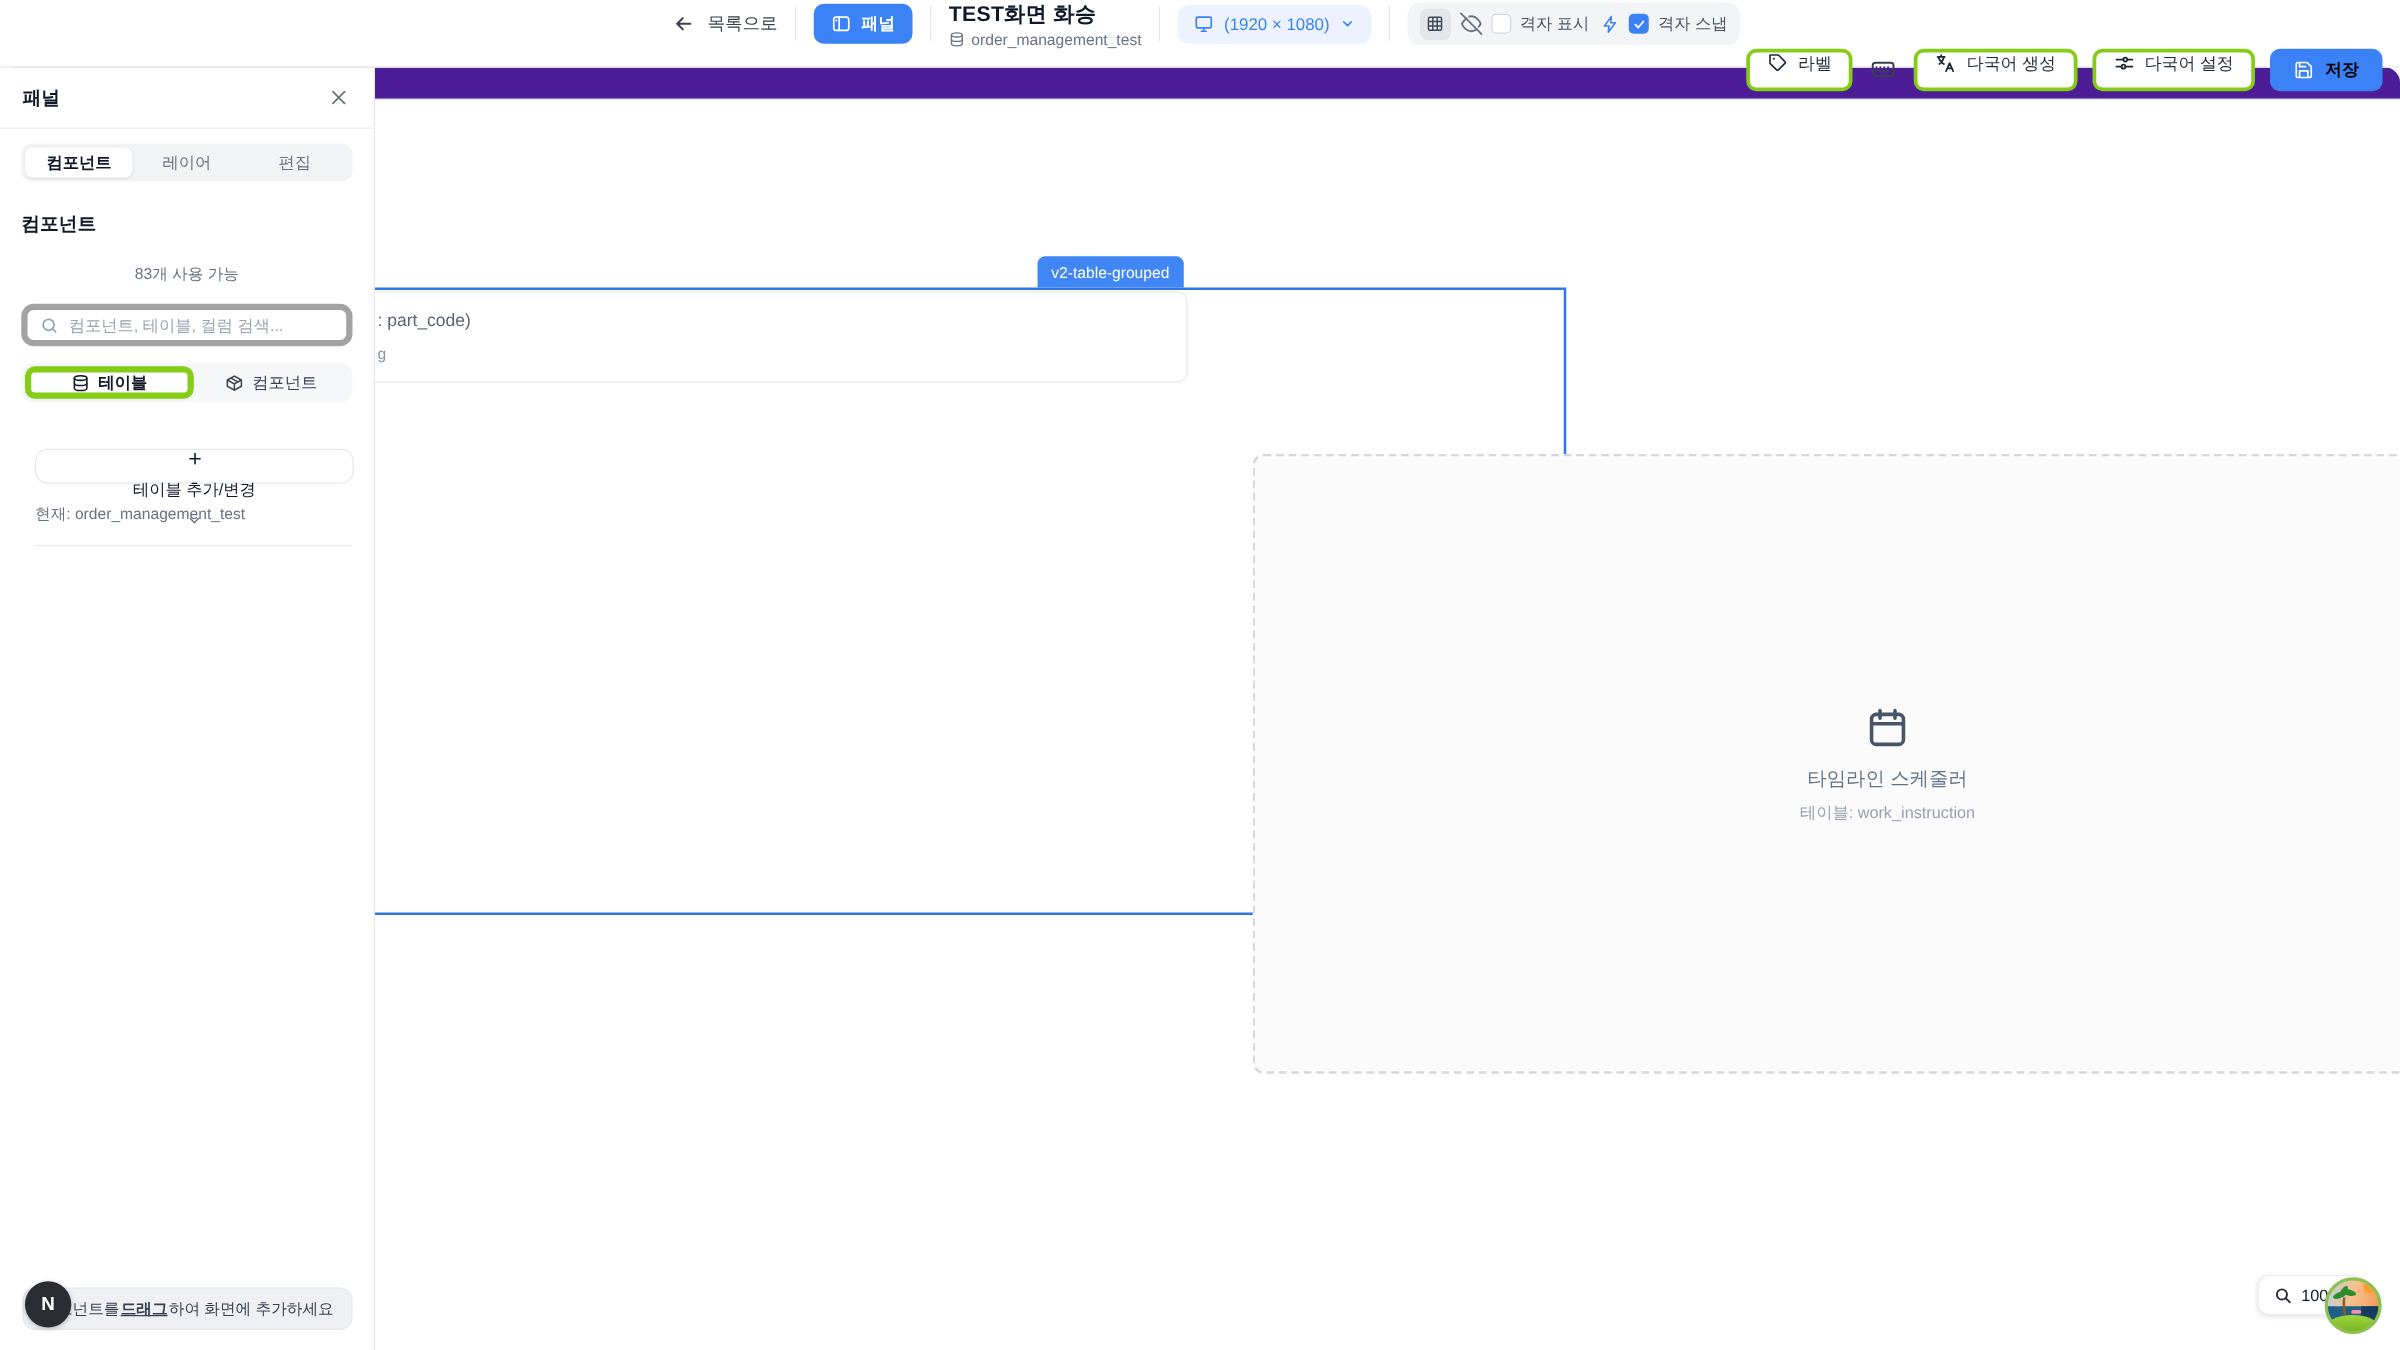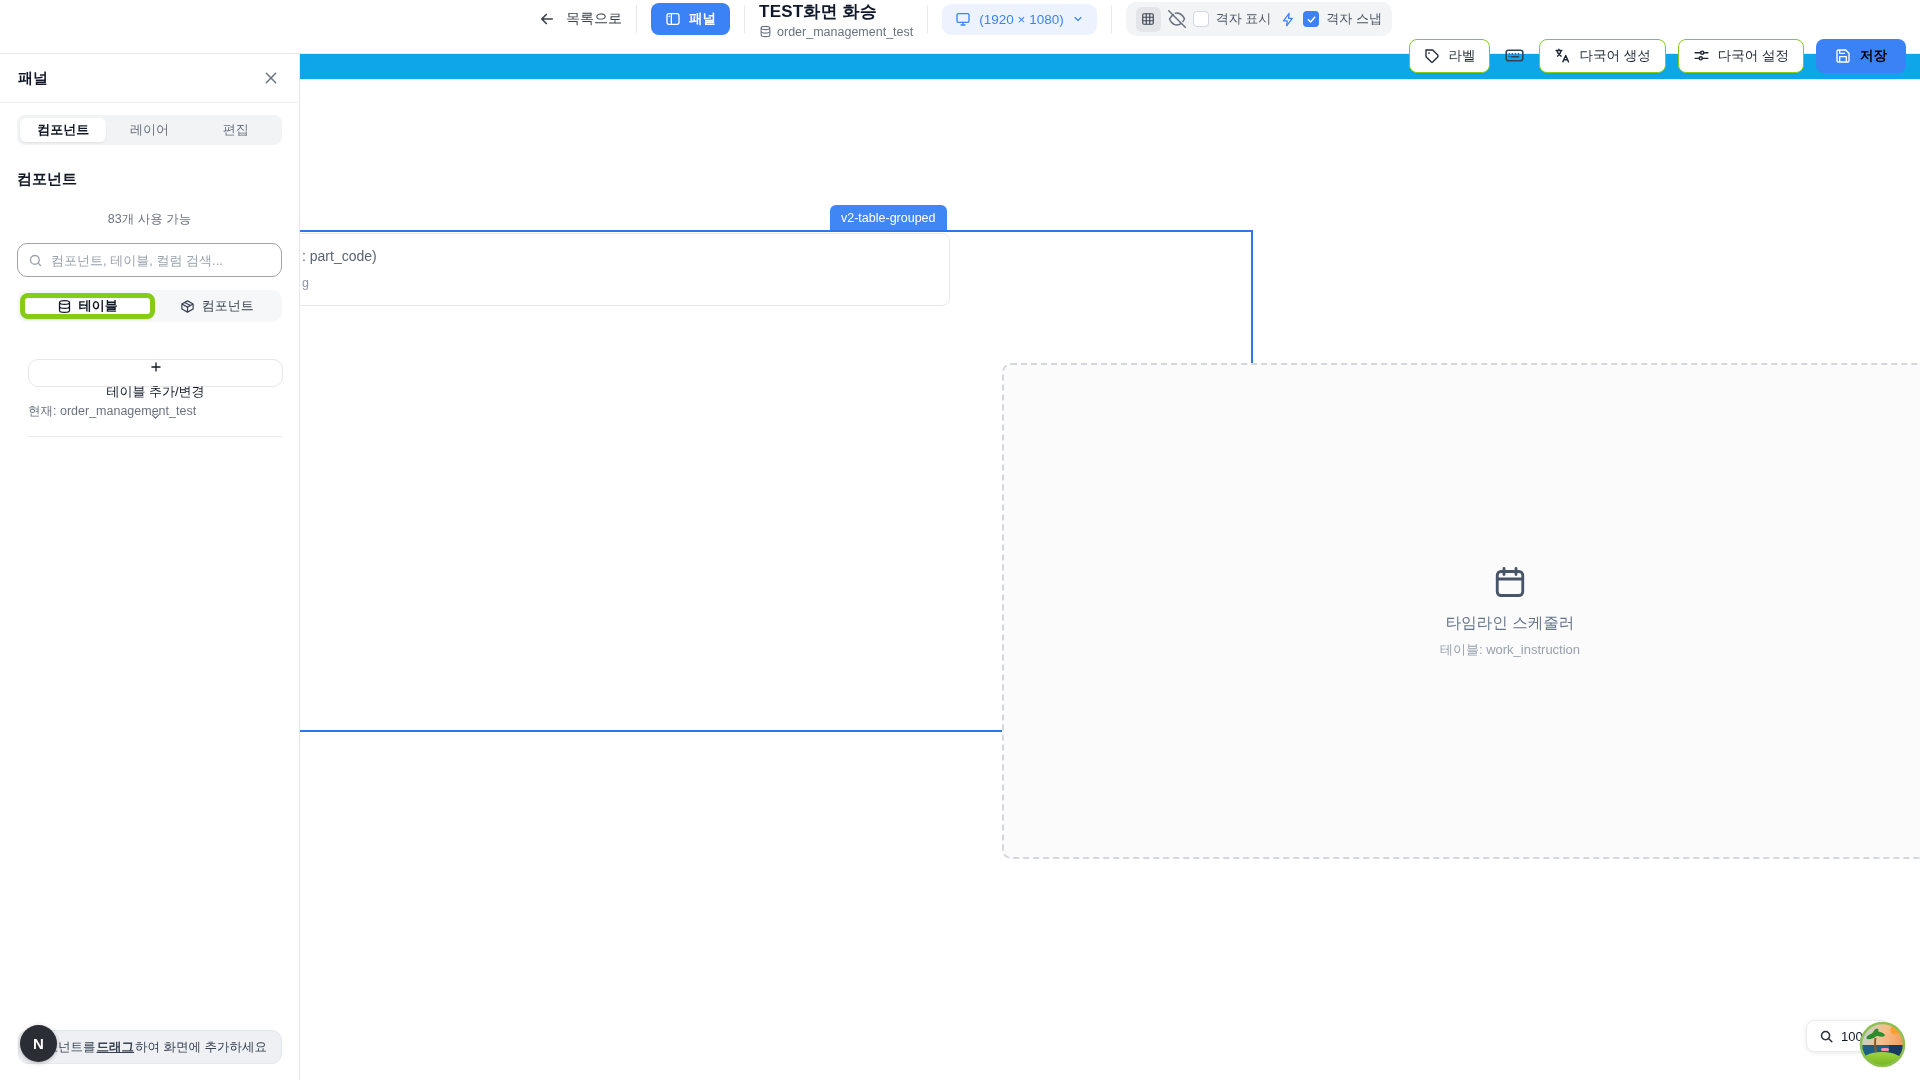--- a/index.html
+++ b/index.html
@@ -20,28 +20,28 @@
   .res-pill { display:flex; align-items:center; gap:8px; background:#edf3fe; color:#3b82f6; height:31px;
     padding:0 13px; border-radius:9px; font-size:13.5px; cursor:pointer; }
   .toggle-group { display:flex; align-items:center; gap:7px; background:#f3f4f6; border-radius:10px;
     height:34px; padding:0 10px; }
   .chip { width:25px; height:25px; background:#e3e5e9; border-radius:6px; display:flex; align-items:center; justify-content:center; }
   .cb { width:16px; height:16px; border-radius:4px; }
   .cb-off { background:#fff; border:1.5px solid #d2d7dd; }
   .cb-on { background:#3b82f6; display:flex; align-items:center; justify-content:center; }
   .tg-label { font-size:13px; color:#4b5563; }
   .tb-right { margin-left:auto; display:flex; align-items:center; gap:12px; }
-  .ghost-btn { display:flex; align-items:center; gap:8px; background:#fff; border:1px solid #84cc16;
+  .ghost-btn { display:flex; gap:8px; background:#fff; border:3px solid #84cc16;
     border-radius:8px; height:34px; padding:0 14px; font-size:13.5px; color:#1f2937; cursor:pointer; }
   .icon-only-btn { background:none; border:none; display:flex; align-items:center; cursor:pointer; padding:2px; }
   .save-btn { display:flex; align-items:center; gap:9px; background:#3b82f6; border:none; color:#000000;
     border-radius:8px; height:34px; padding:0 19px; font-size:13.5px; font-weight:600; cursor:pointer; }
 
   
-  .canvas { position:absolute; left:0; top:54px; width:1920px; height:1026px; background:#0ea5e9; }
+  .canvas { position:absolute; left:0; top:54px; width:1920px; height:1026px; background:#4c1d95;border-radius:12px; }
   .screen { position:absolute; left:300px; top:25px; width:1620px; height:1001px; background:#fff;
     border-top:1px solid #e4e6e9; overflow:hidden; }
   .sel-rect { position:absolute; left:-60px; top:150px; width:1013px; height:502px;
     border:2px solid #2f76e8; background:#fff; }
   .sel-tag { position:absolute; left:530px; top:125px; height:25px; background:#4186f5; color:#fff;
     font-size:12.5px; display:flex; align-items:center; padding:0 11px; border-radius:6px 6px 0 0; z-index:3; }
   .header-card { position:absolute; left:-57px; top:153px; width:707px; height:73px;
     border:1px solid #e7e9ec; border-radius:8px; background:#fff; }
   .frag1 { position:absolute; left:2px; top:168px; font-size:14px; color:#5b6472; z-index:2; }
   .frag2 { position:absolute; left:2px; top:196px; font-size:12.5px; color:#8b94a1; z-index:2; }
@@ -57,21 +57,21 @@
   .panel-header { height:49px; display:flex; align-items:center; justify-content:space-between;
     padding:0 16px 0 18px; border-bottom:1px solid #eceef1; }
   .panel-title { font-size:15px; font-weight:700; color:#111827; }
   .close-btn { background:none; border:none; cursor:pointer; display:flex; padding:4px; }
   .tabs { margin:12px 17px 0 17px; background:#f1f3f5; border-radius:8px; padding:3px; display:flex; height:30px; }
   .tab { flex:1; display:flex; align-items:center; justify-content:center; font-size:13px; color:#6b7280;
     border-radius:6px; cursor:pointer; }
   .tab.active { background:#fff; color:#111827; font-weight:600; box-shadow:0 1px 2px rgba(0,0,0,.08); }
   .sec-title { margin:25px 17px 0 17px; font-size:15px; font-weight:700; color:#111827; }
   .sec-sub { margin:22px 17px 0 17px; font-size:12.5px; color:#6b7280;text-align:center; }
-  .search-box { margin:15px 17px 0 17px; height:34px; border:1px solid #a3a3a3; border-radius:10px;
+  .search-box { margin:15px 17px 0 17px; height:34px; border:5px solid #a3a3a3; border-radius:10px;
     display:flex; align-items:center; padding:0 10px; gap:8px; background:#fff; }
   .search-box input { border:none; outline:none; flex:1; font-size:13px; color:#374151; background:transparent;
     font-family:"Liberation Sans","DejaVu Sans",sans-serif; }
   .search-box input::placeholder { color:#9aa2ae; }
   .seg { margin:13px 17px 0 17px; background:#f6f7f9; border-radius:10px; padding:3px; display:flex; height:32px; }
   .seg-item { flex:1; display:flex; align-items:center; justify-content:center; gap:7px; font-size:13px;
     color:#374151; border-radius:8px; cursor:pointer; }
   .seg-item.active { background:#fff; border:5px solid #84cc16; box-shadow:0 1px 2px rgba(0,0,0,.06); font-weight:600; color:#111827; }
   .add-table-btn { margin:37px 17px 0 28px; width:255px; height:28px; border:1px solid #e5e7eb; background:#fff;
     border-radius:10px; display:flex; align-items:center; padding:0 12px; gap:9px; font-size:13px; color:#111827; cursor:pointer;flex-direction:column; }

